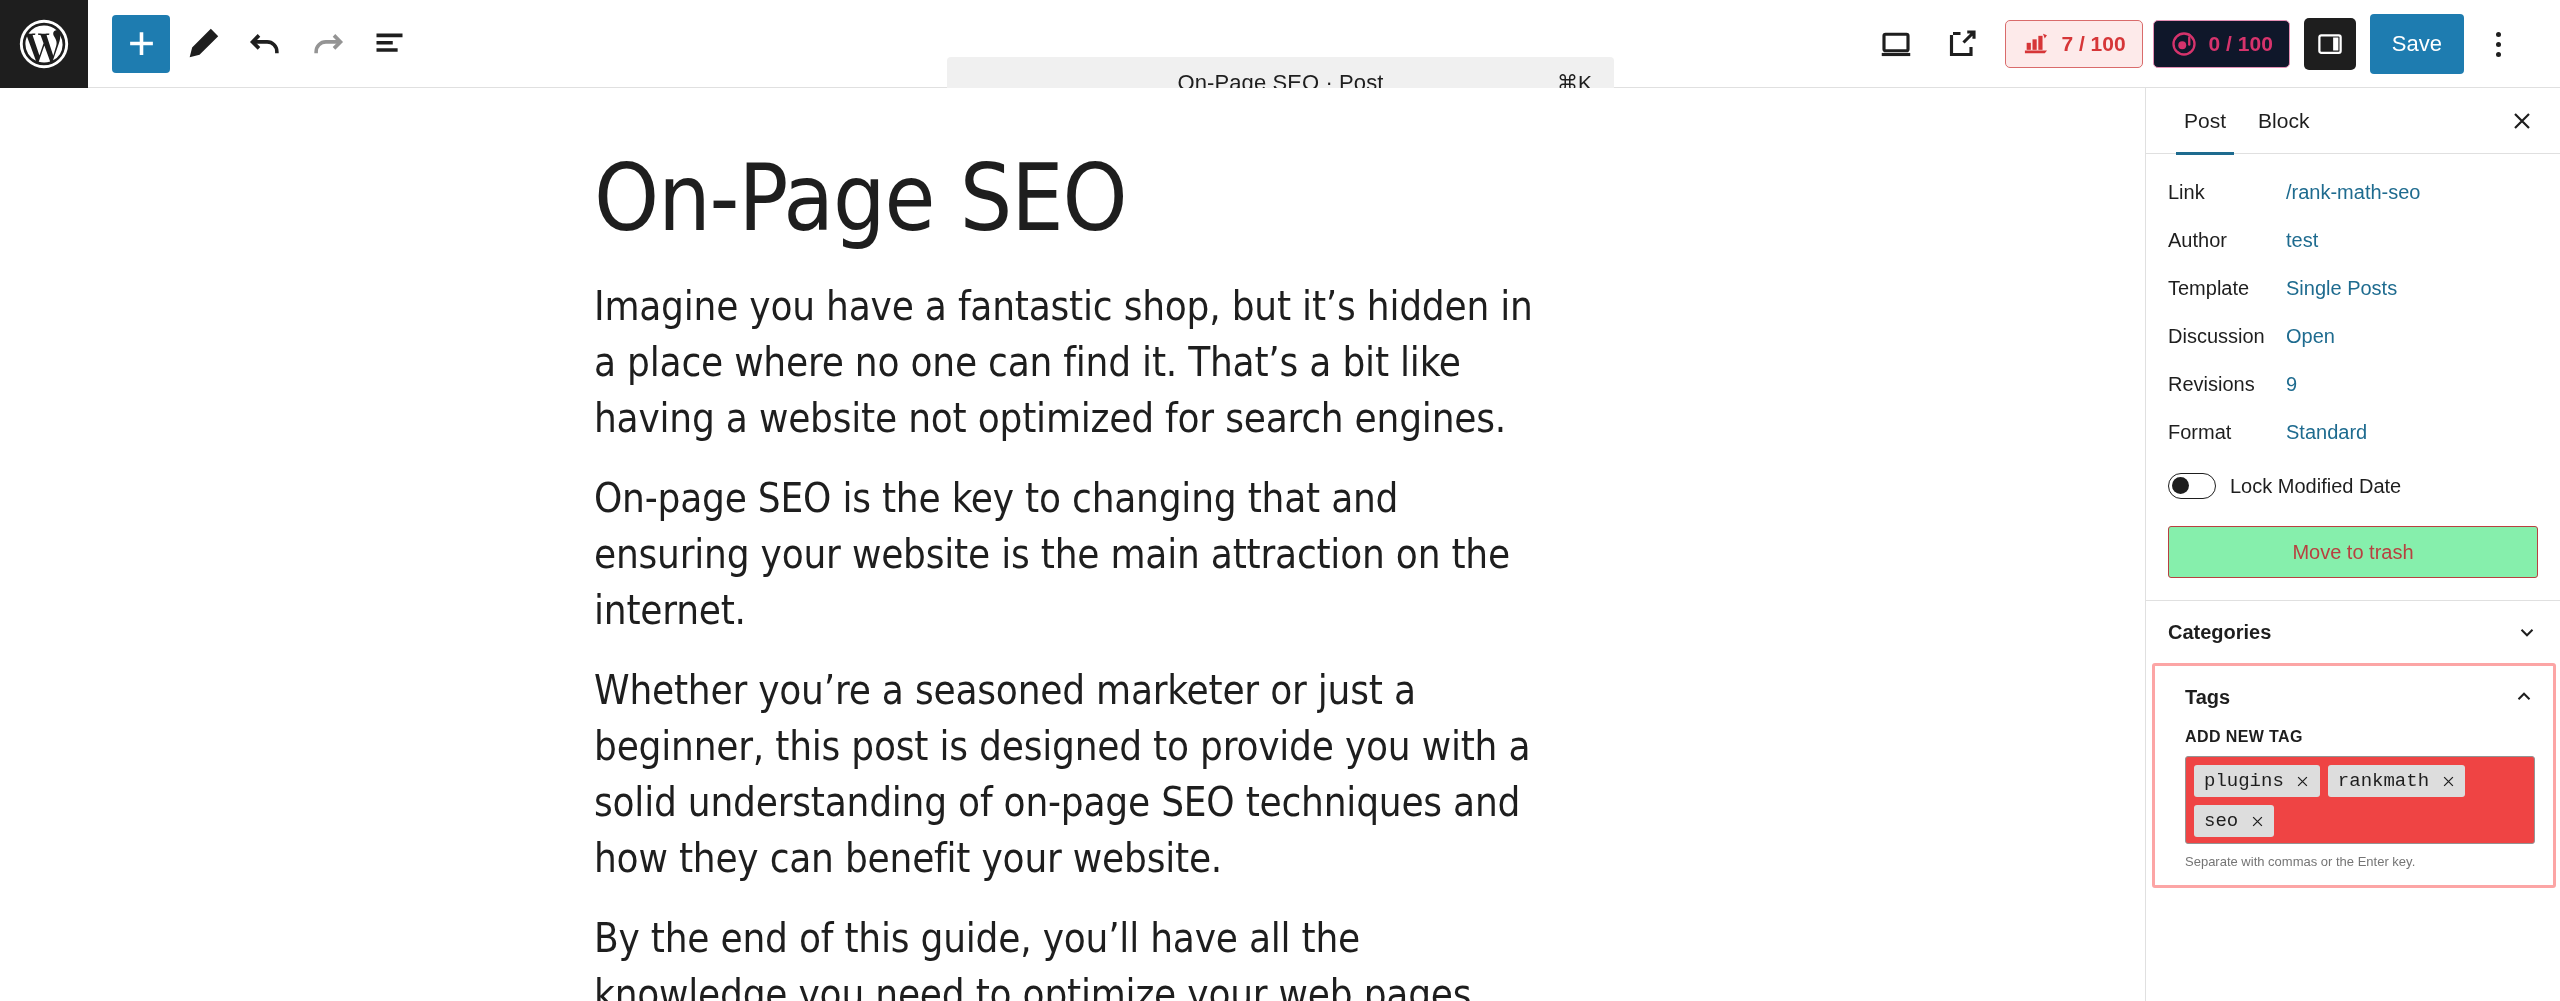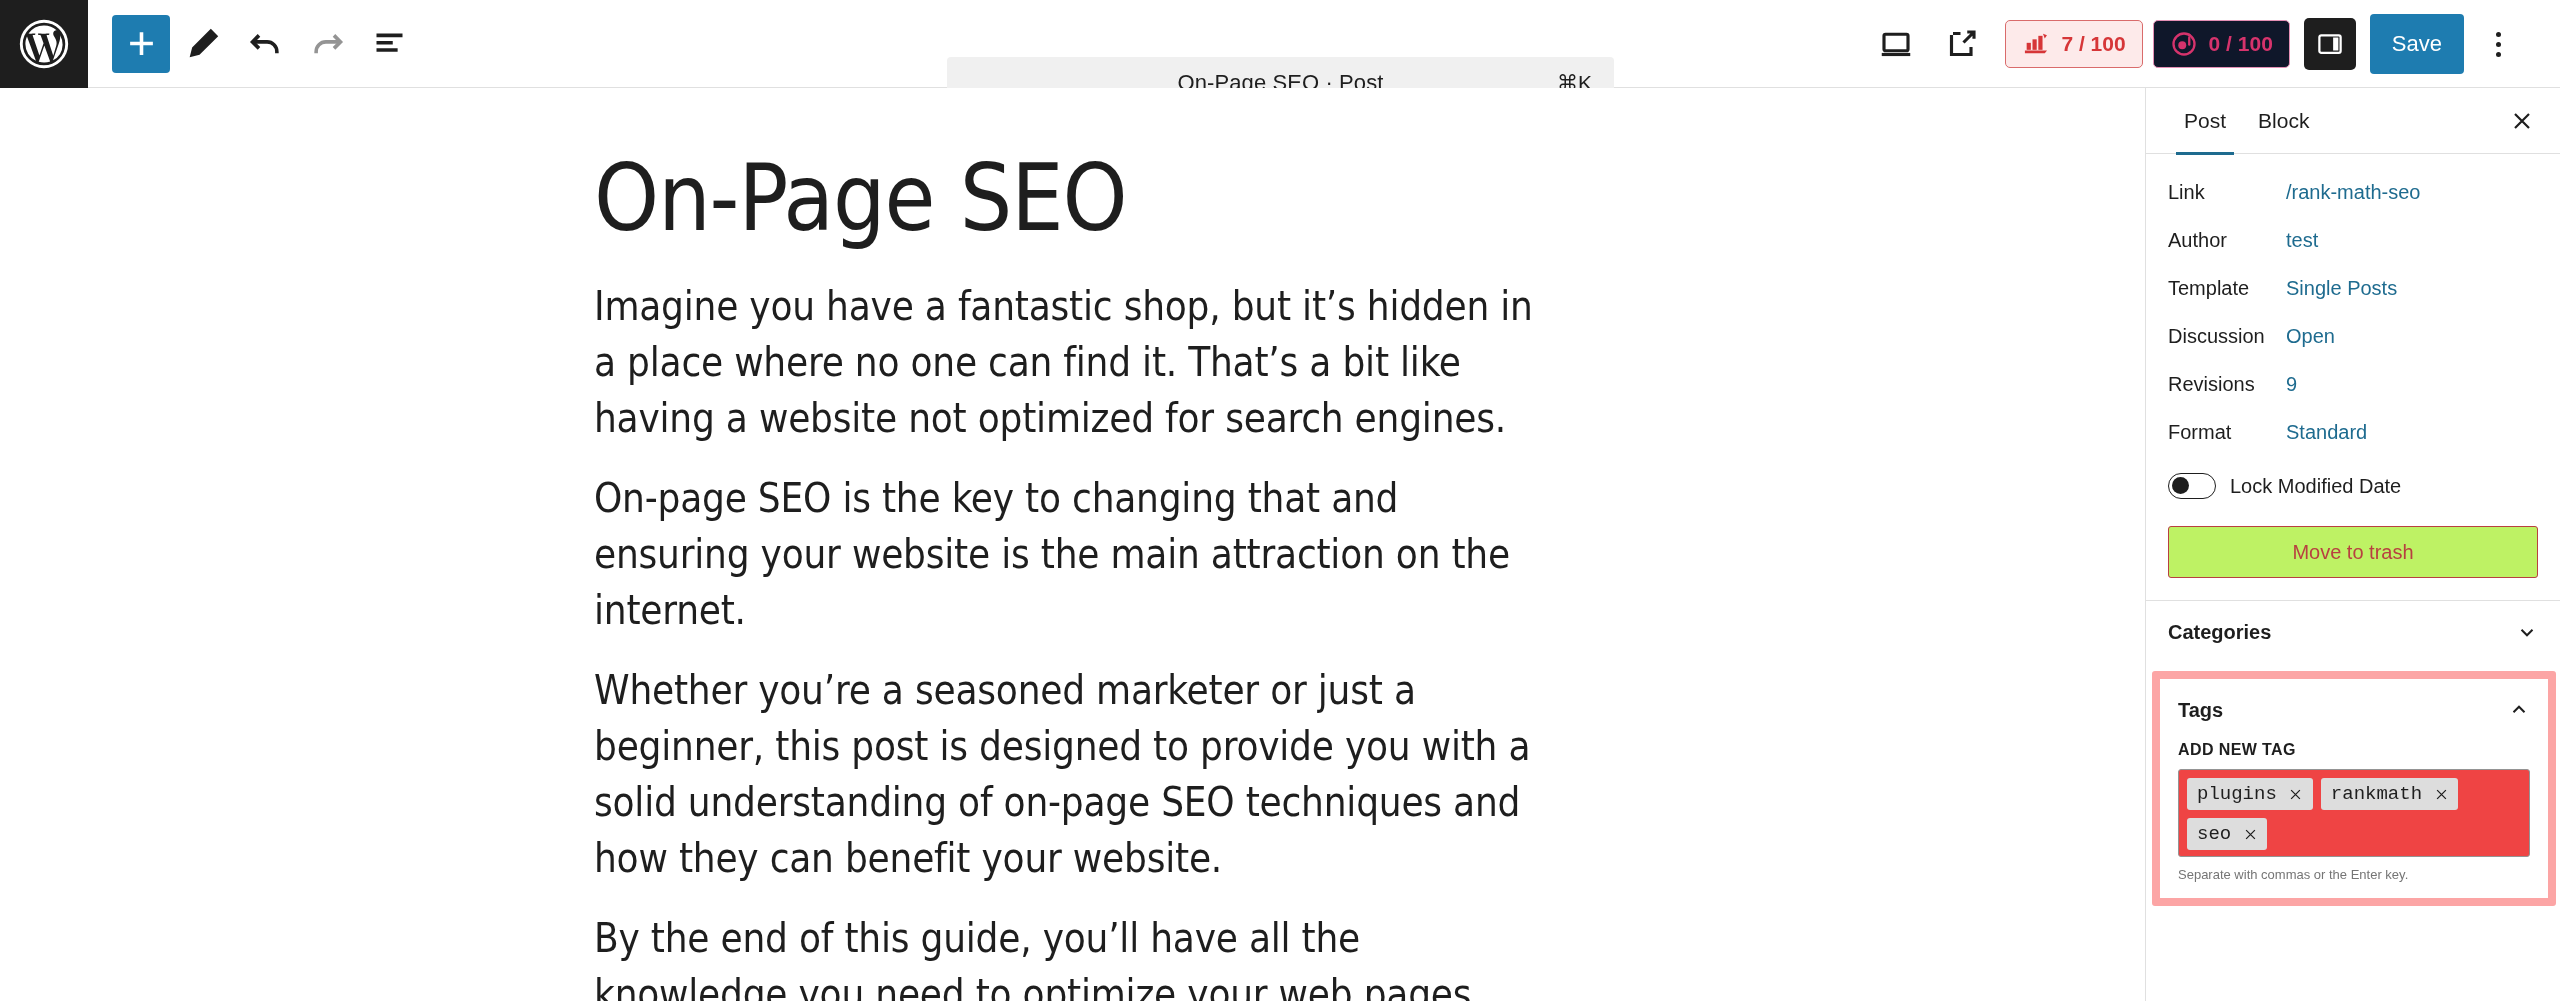--- a/index.html
+++ b/index.html
@@ -195,38 +195,39 @@
     position: absolute; left: 3px; top: 3px;
     width: 17px; height: 17px; border-radius: 50%;
     background: #1e1e1e; display: block;
   }
   .toggle-label { font-size: 20px; color: #1e1e1e; }
 
   .trash-btn {
     margin: 14px 22px 0 22px;
     width: calc(100% - 44px); height: 52px;
     border: 1px solid #b84040; border-radius: 3px;
-    background: #bef264; color: #b84040;
+    background: #86efac; color: #b84040;
     font-size: 20px; font-family: inherit; cursor: pointer;
   }
 
   .divider { height: 1px; background: #e0e0e0; margin-top: 22px; }
 
   .panel-head {
     height: 62px; display: flex; align-items: center; justify-content: space-between;
     padding: 0 22px; cursor: pointer;
   }
   .panel-title { font-size: 20px; font-weight: bold; color: #1e1e1e; }
   .chev { width: 22px; height: 22px; stroke: #1e1e1e; stroke-width: 2.2; fill: none; }
 
   .tags-panel {
-    margin: 8px 4px 0 6px;
-    border: 8px solid #fca5a5;
+    margin: 0 4px 0 6px;
+    border: 3px solid #fca5a5;
     border-radius: 3px;
     padding-bottom: 16px;
+    padding-left: 12px;
   }
   .tags-panel .panel-head { padding: 0 18px; }
   .tags-body { padding: 0 18px; }
   .field-label {
     font-size: 16px; font-weight: bold; color: #1e1e1e;
     letter-spacing: 0.4px; margin-bottom: 10px;
   }
   .token-field {
     border: 1px solid #949494; border-radius: 3px;
     background: #ef4444;

